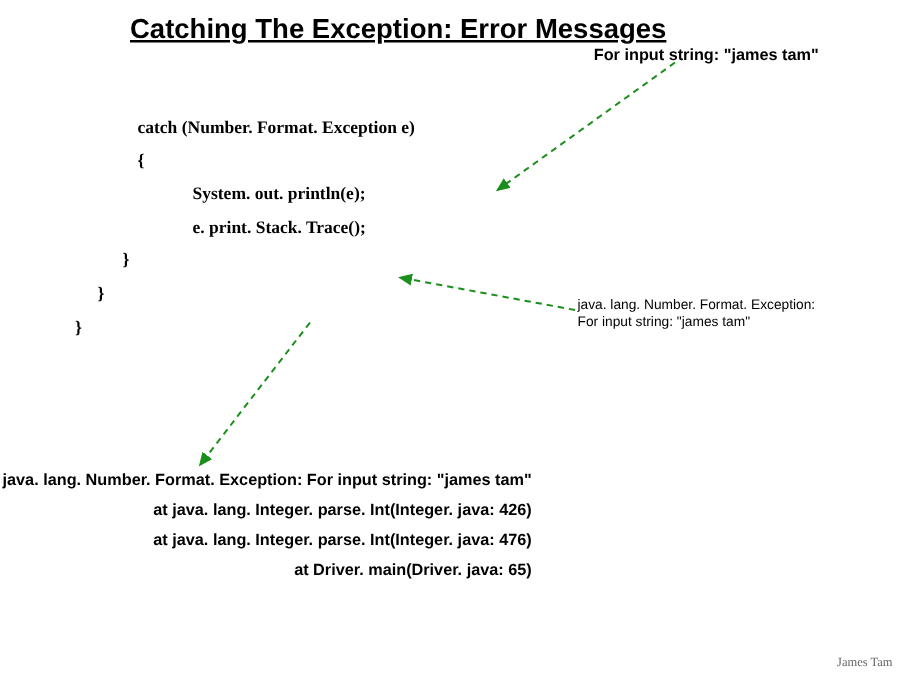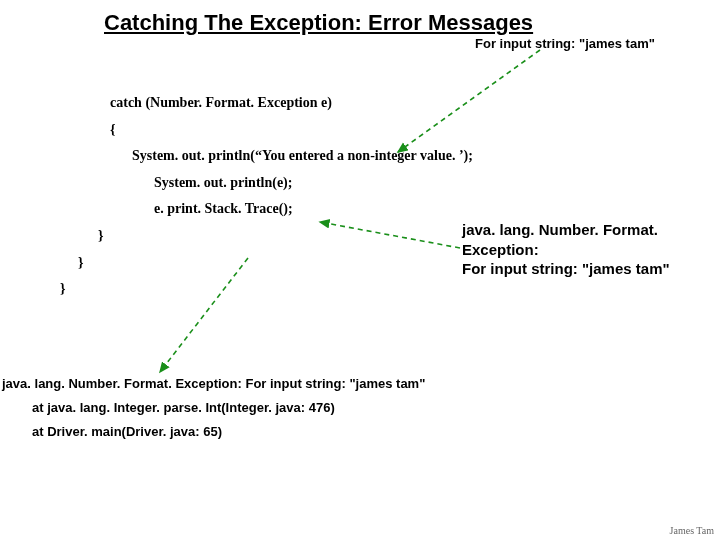--- a/index.html
+++ b/index.html
@@ -37,33 +37,34 @@
     line-height: 1.9;
     font-family: Liberation Serif, serif;
   }
   .ind1 { padding-left: 22px; }
   .ind2 { padding-left: 44px; }
   .c3 { margin-left: -12px; }
   .c4 { margin-left: -32px; }
   .c5 { margin-left: -50px; }
   .sidebox {
     position: absolute;
-    top: 220px;
+    top: 237px;
     left: 462px;
-    font-size: 15px;
-    font-weight: bold;
+    font-size: 11px;
+    font-weight: normal;
     line-height: 1.3;
   }
   .trace {
     position: absolute;
     top: 372px;
     left: 2px;
     font-size: 13px;
     font-weight: bold;
     line-height: 1.85;
+    text-align: right;
   }
   .trace .at { padding-left: 30px; }
   .footer {
     position: absolute;
     bottom: 4px;
     right: 6px;
     font-family: "Times New Roman", serif;
     font-size: 10px;
     color: #666;
   }
@@ -76,35 +77,35 @@
 </style>
 </head>
 <body>
 
 <div class="title">Catching The Exception: Error Messages</div>
 <div class="topnote">For input string: "james tam"</div>
 
 <div class="code-area">
   <div>catch (Number. Format. Exception e)</div>
   <div>{</div>
-  <div class="ind1">System. out. println(“You entered a non-integer value. ’);</div>
   <div class="ind2">System. out. println(e);</div>
   <div class="ind2">e. print. Stack. Trace();</div>
   <div class="c3">}</div>
   <div class="c4">}</div>
   <div class="c5">}</div>
 </div>
 
 <div class="sidebox">
   <div>java. lang. Number. Format. Exception:</div>
   <div>For input string: "james tam"</div>
 </div>
 
 <div class="trace">
   <div>java. lang. Number. Format. Exception: For input string: "james tam"</div>
+  <div class="at">at java. lang. Integer. parse. Int(Integer. java: 426)</div>
   <div class="at">at java. lang. Integer. parse. Int(Integer. java: 476)</div>
   <div class="at">at Driver. main(Driver. java: 65)</div>
 </div>
 
 <div class="footer">James Tam</div>
 
 <svg class="overlay" width="720" height="540">
   <defs>
     <marker id="arr" markerWidth="8" markerHeight="8" refX="6" refY="3" orient="auto">
       <path d="M0,0 L7,3 L0,6 Z" fill="#1a8f1a"></path>

